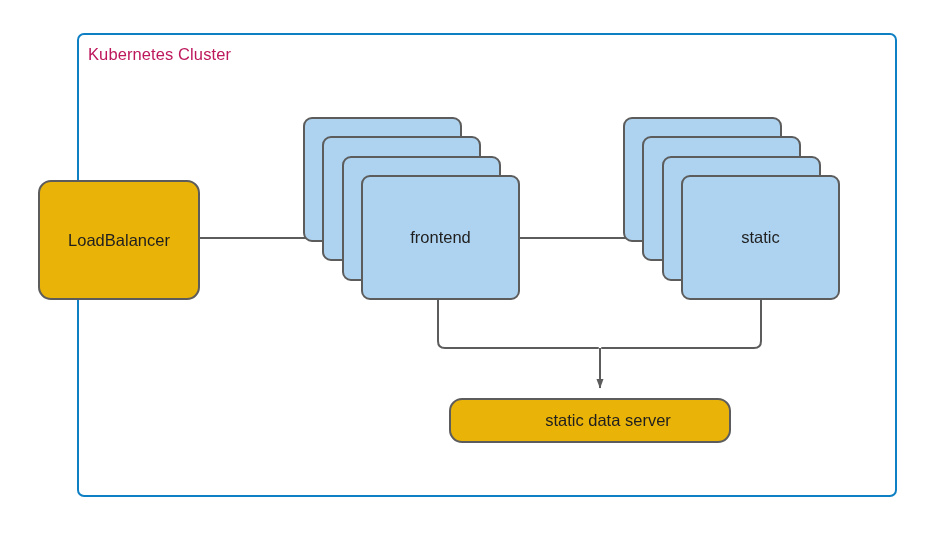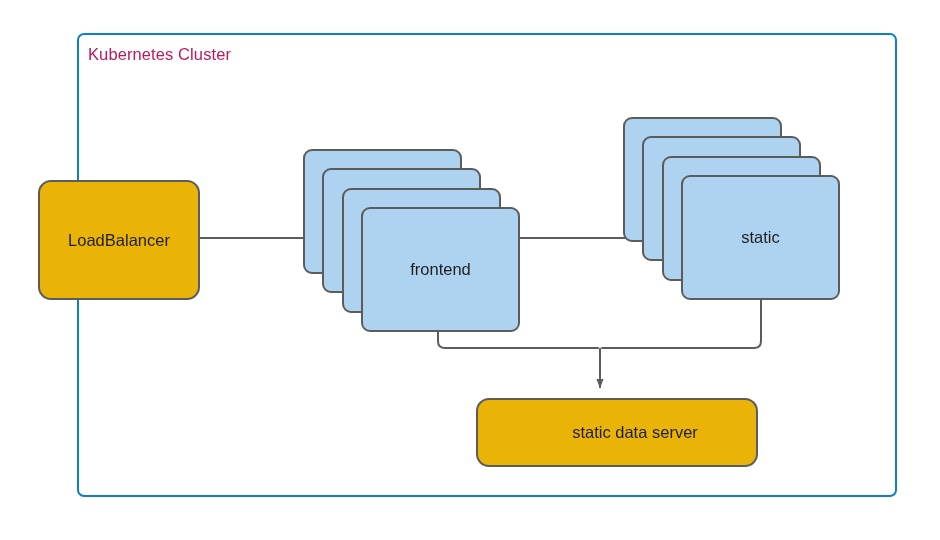--- a/index.html
+++ b/index.html
@@ -86,35 +86,35 @@
     left: 58px;
     top: 58px;
     display: flex;
     align-items: center;
     justify-content: center;
     color: #1f1f1f;
     font-size: 16.5px;
     white-space: nowrap;
   }
 
-  #frontend-stack { left: 303px; top: 117px; margin-top: 32px; }
+  #frontend-stack { left: 303px; top: 117px; }
   #backend-stack  { left: 623px; top: 117px; }
 
   #loadbalancer-node {
     left: 38px;
     top: 180px;
     width: 162px;
     height: 120px;
     z-index: 3;
   }
   #static-data-server-node {
-    left: 476px;
+    left: 449px;
     top: 398px;
     width: 282px;
-    height: 69px;
+    height: 45px;
     padding-left: 36px;
   }
 </style>
 </head>
 <body>
 
 <div id="canvas">
 
   <svg id="wires" viewBox="0 0 940 540" width="940" height="540" aria-hidden="true">
     <defs>

